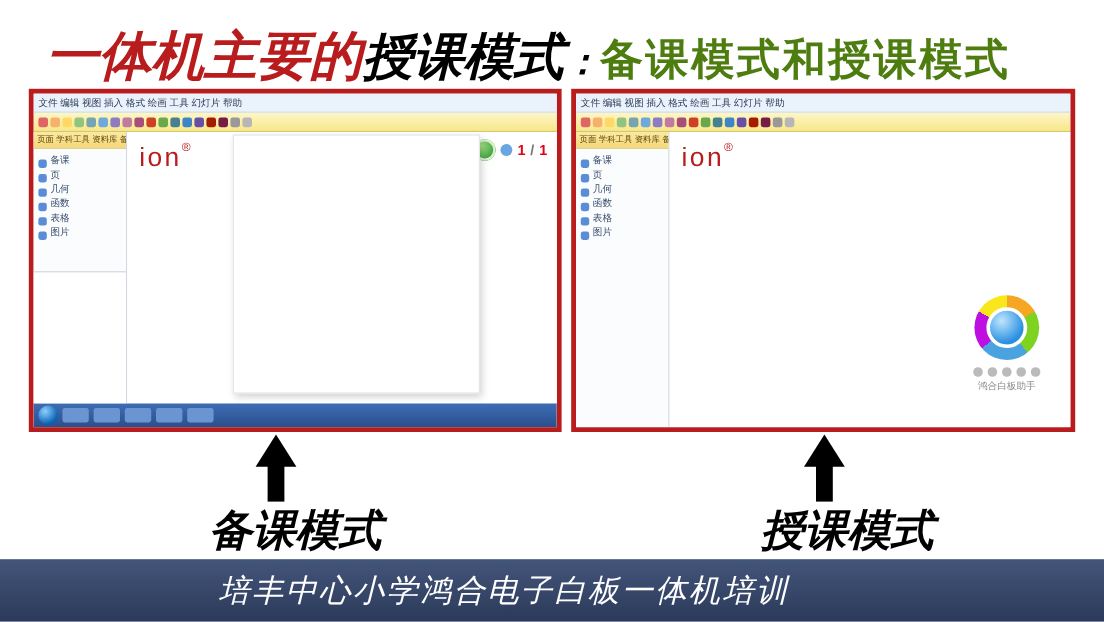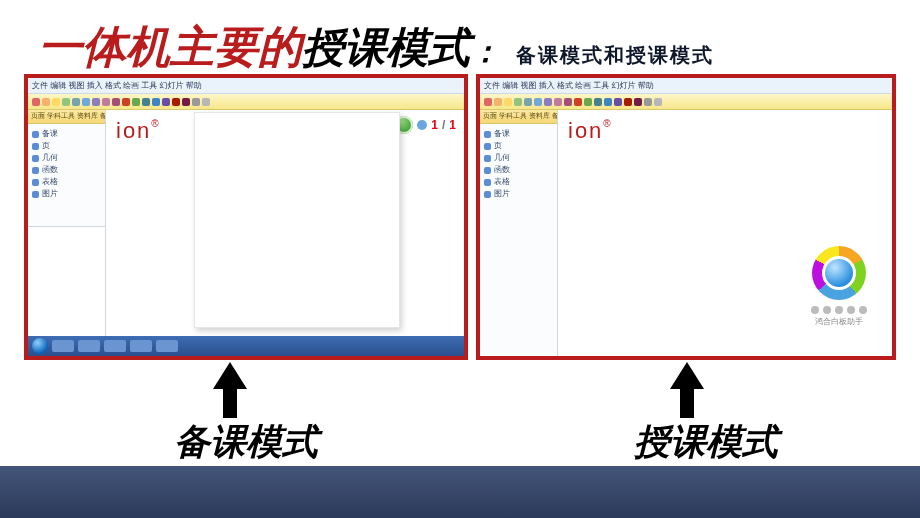--- a/index.html
+++ b/index.html
@@ -8,21 +8,21 @@
       background: #fff;
       font-family: "Microsoft YaHei", "SimHei", sans-serif;
       position: relative; overflow: hidden;
     }
     .slide-title {
       position: absolute; top: 18px; left: 38px;
       font-weight: bold; white-space: nowrap;
     }
     .t-red { color: #b91c1c; font-size: 44px; font-style: italic; font-weight: 700; }
     .t-black { color: #000; font-size: 42px; font-style: italic; font-weight: 900; }
-    .t-red2 { color: #0f172a; font-size: 20px; font-weight: 900; letter-spacing: 2px; margin-left: 16px; }
+    .t-red2 { color: #4d7c0f; font-size: 36px; font-weight: 900; letter-spacing: 2px; }
     .t-colon { color: #000; font-size: 30px; font-style: italic; font-weight: 900; }
 
     .shot {
       position: absolute;
       border: 4px solid #b91c1c;
       background: #fff;
       overflow: hidden;
     }
     .shot-left { top: 74px; left: 24px; width: 444px; height: 286px; }
     .shot-right { top: 74px; left: 476px; width: 420px; height: 286px; }
@@ -44,21 +44,21 @@
       position: absolute; top: 0; left: 0; bottom: 0; width: 78px;
       border-right: 1px solid #d0d7e0; background: #fafcfe;
     }
     .side-tabs {
       height: 14px; background: linear-gradient(#fce9a2,#f6d777);
       font-size: 7px; color: #5a4a10; padding: 1px 3px;
       border-bottom: 1px solid #d7c96a;
       white-space: nowrap; overflow: hidden;
     }
     .side-tree { padding: 4px 4px; font-size: 8px; color: #354a6a; line-height: 12px; }
-    .side-tree .row { display: flex; align-items: center; gap: 3px; }
+    .side-tree .row { display: flex; align-items: flex-end; gap: 3px; }
     .side-tree .dot { width: 7px; height: 7px; background: #5b8dd6; border-radius: 2px; }
     .side-lower {
       position: absolute; left:0; right:0; bottom:0; height: 110px;
       border-top: 1px solid #d0d7e0; background: #fff;
     }
     .canvas-area {
       position: absolute; top: 0; left: 78px; right: 0; bottom: 0;
       background: #ffffff;
     }
     .watermark {
@@ -313,13 +313,14 @@
   </div>
 </div>
 
 <div class="arrow arrow-left"></div>
 <div class="arrow arrow-right"></div>
 
 <div class="caption caption-left">备课模式</div>
 <div class="caption caption-right">授课模式</div>
 
 <div class="footer">
+  <div class="subtitle">培丰中心小学鸿合电子白板一体机培训</div>
 </div>
 
 </body></html>

